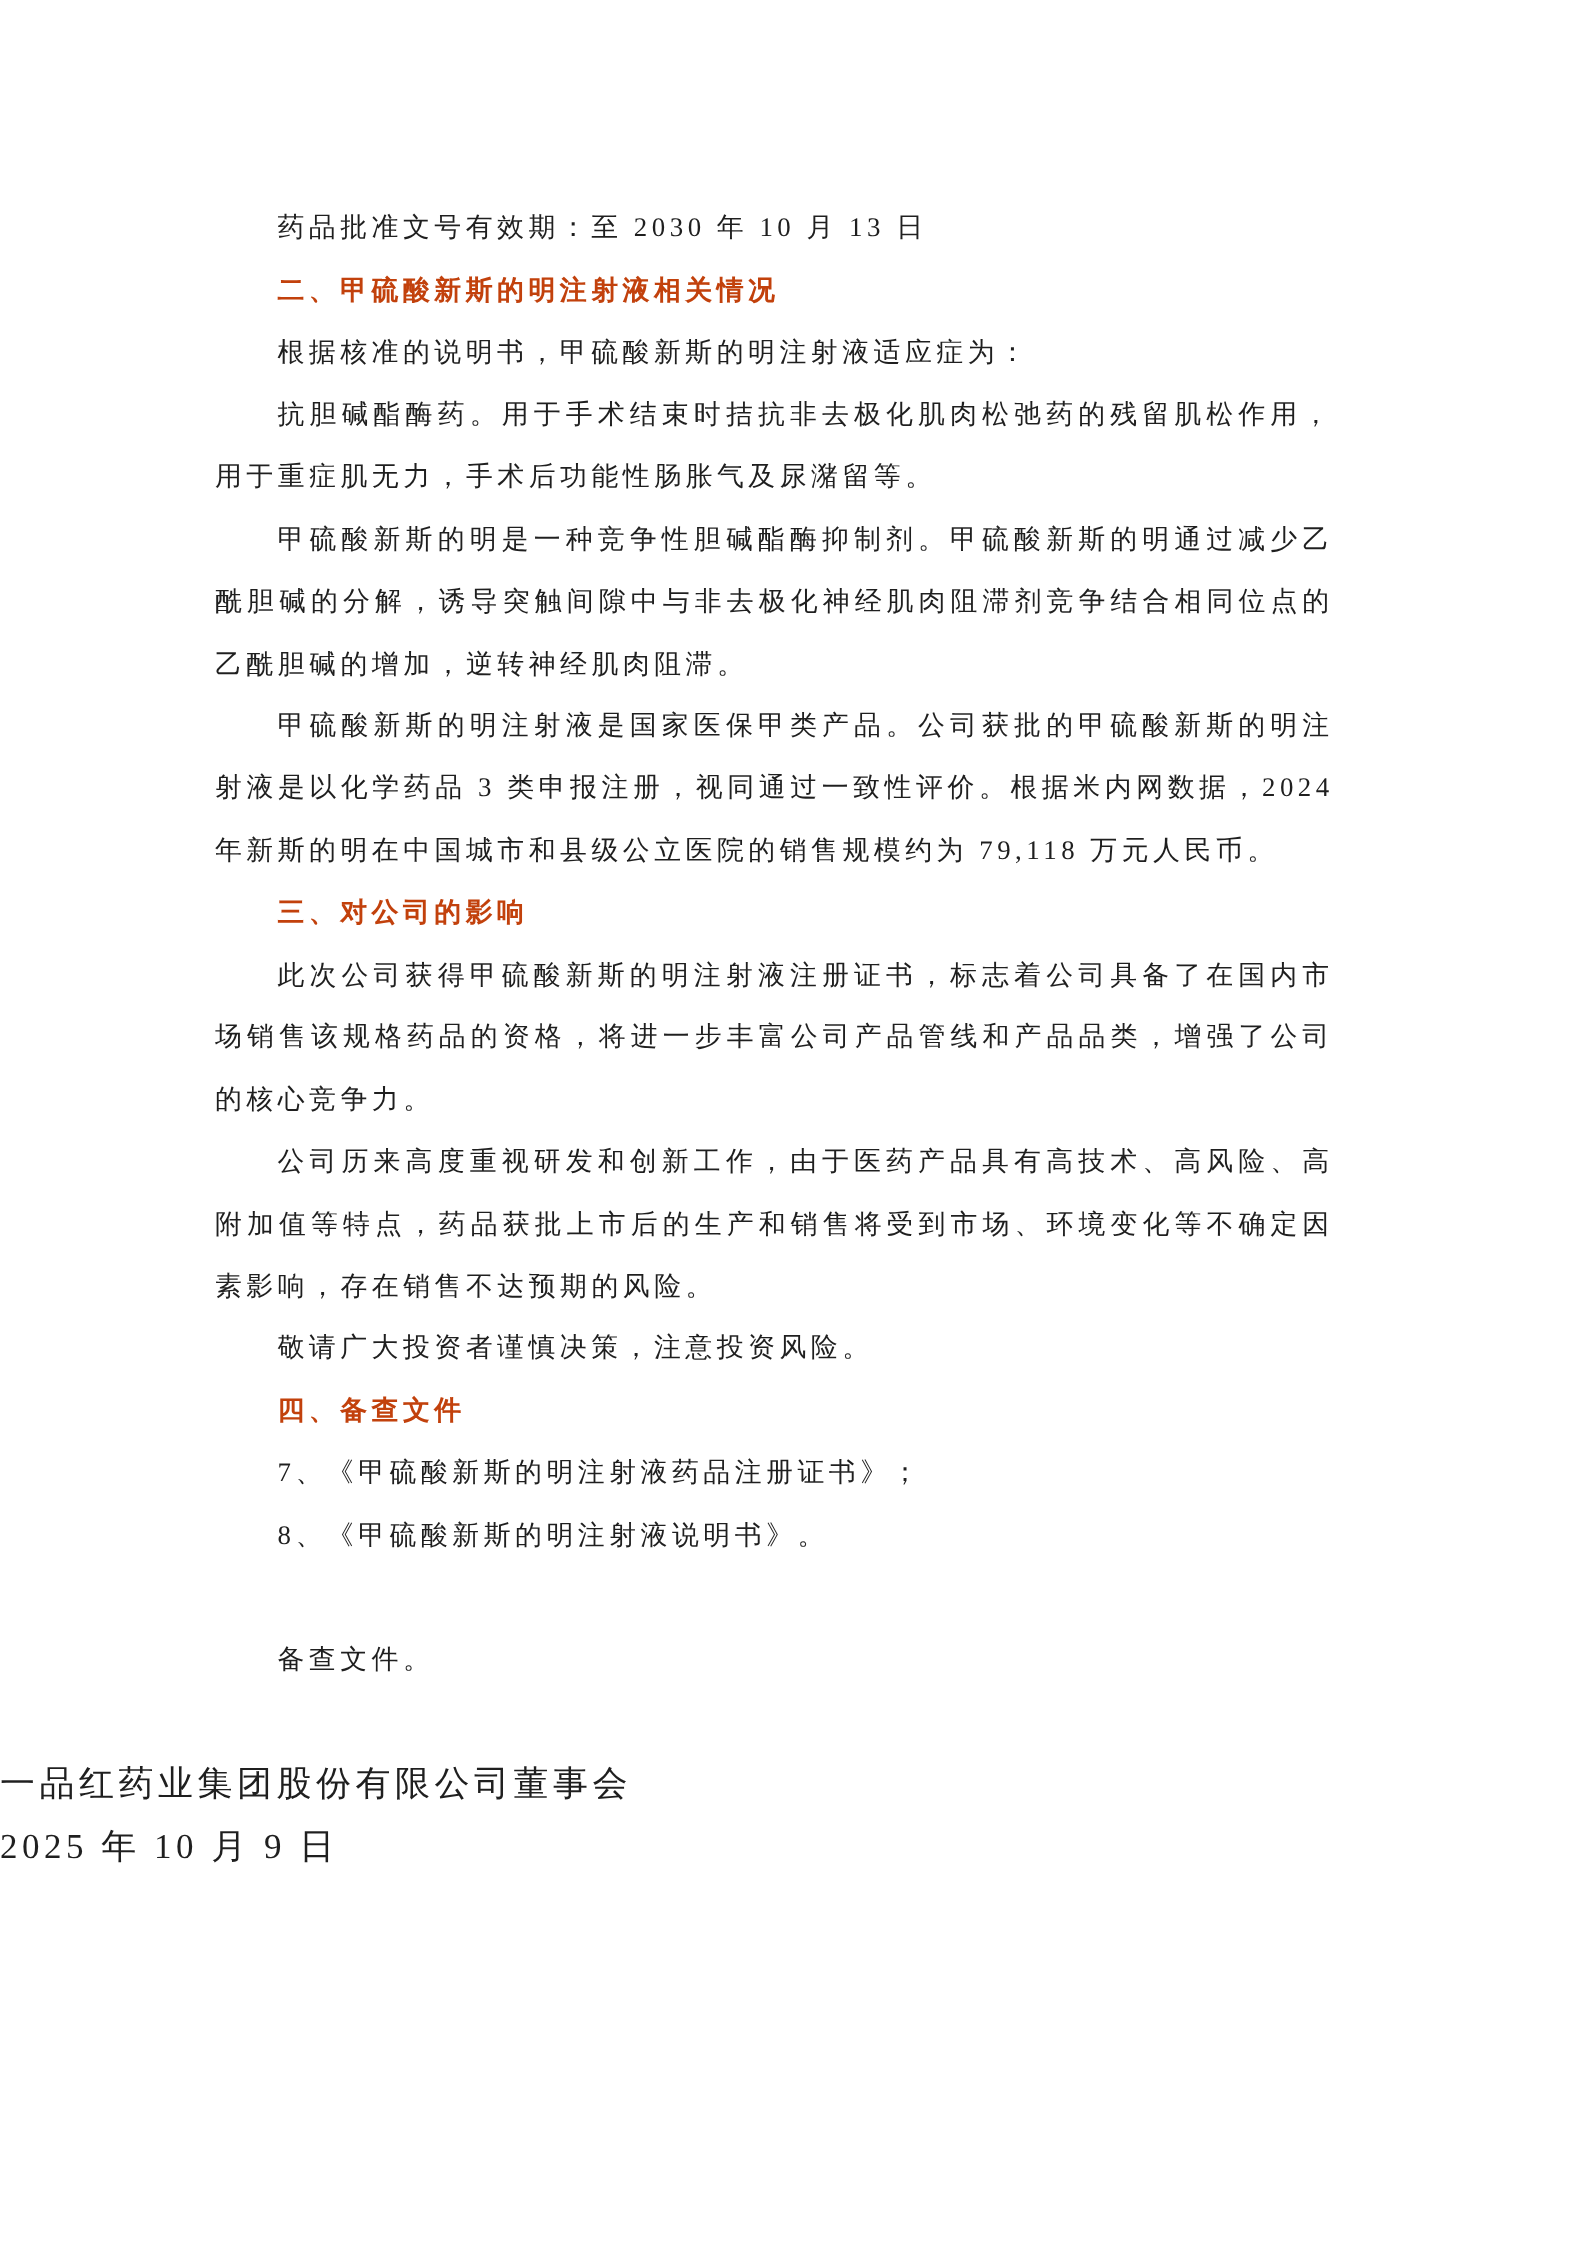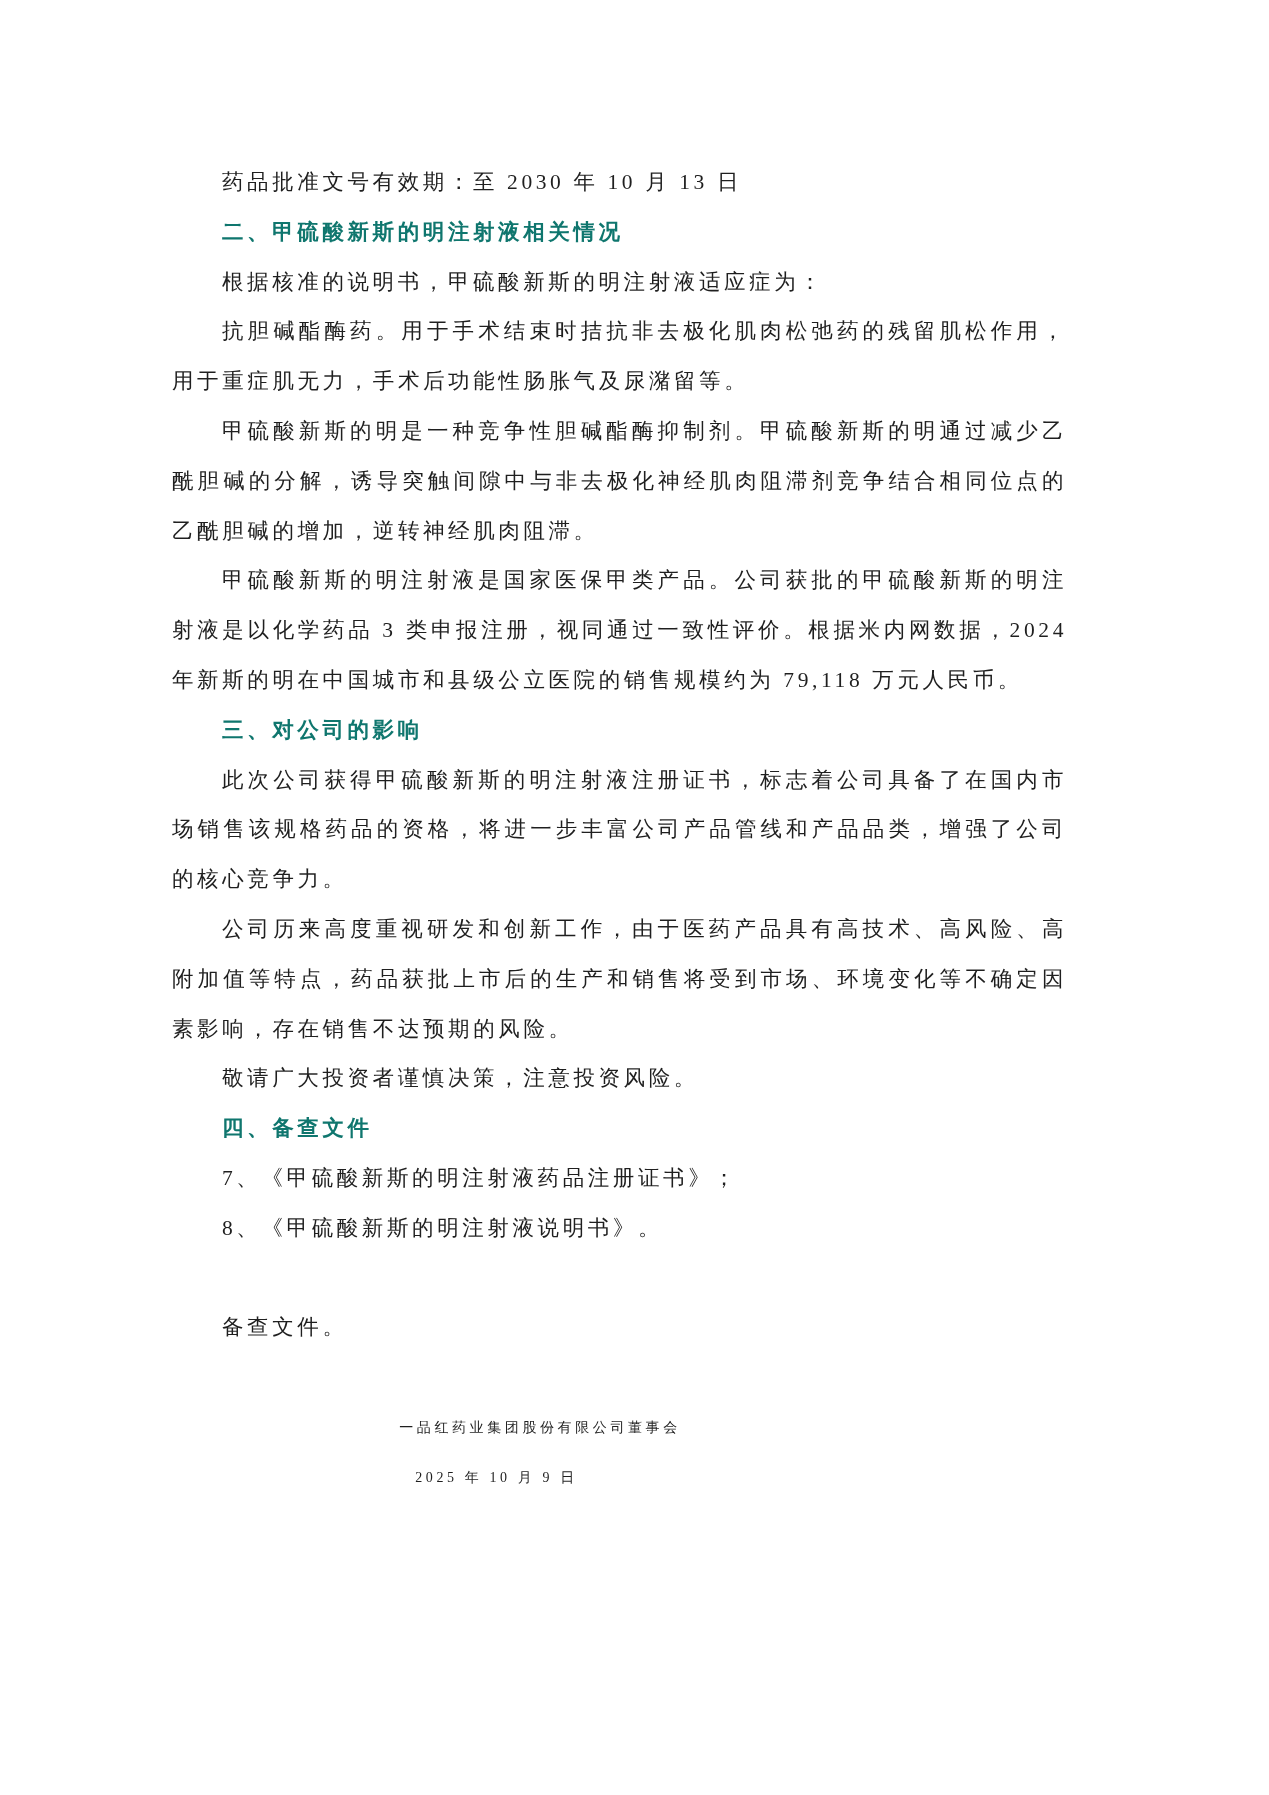--- a/index.html
+++ b/index.html
@@ -26,36 +26,36 @@
     font-size: 21.5px;
     line-height: 49.8px;
     letter-spacing: 3.6px;
     text-align: justify;
     text-indent: 50px;
     word-break: normal;
   }
   .content p.heading {
     font-family: "Liberation Sans", "DejaVu Sans", sans-serif;
     font-weight: 700;
-    color: #0f766e;
+    color: #c2410c;
   }
   .content p.spacer {
     height: 49.8px;
     text-indent: 0;
   }
   .signature {
     width: 1269px;
     margin-top: 49.8px;
   }
   .signature p {
     margin: 0;
-    font-size: 14px;
+    font-size: 28px;
     line-height: 49.8px;
     letter-spacing: 3.6px;
-    text-align: center;
+    text-align: left;
     white-space: nowrap;
   }
   .signature p.company {
     padding-right: 189px;
   }
   .signature p.date {
     padding-right: 276px;
   }
 </style>
 </head>

